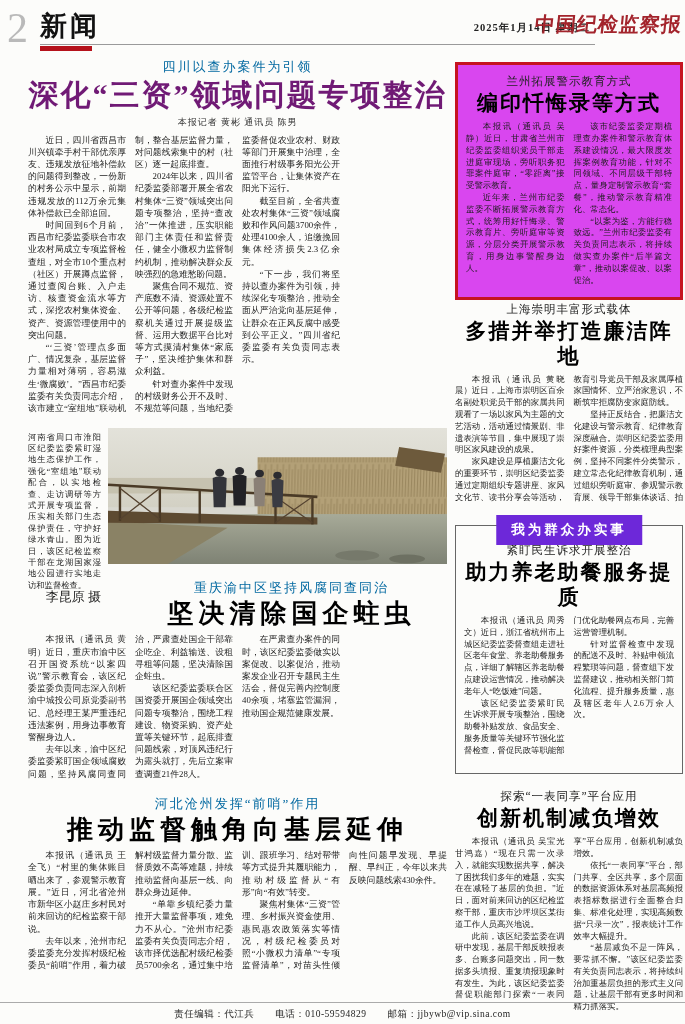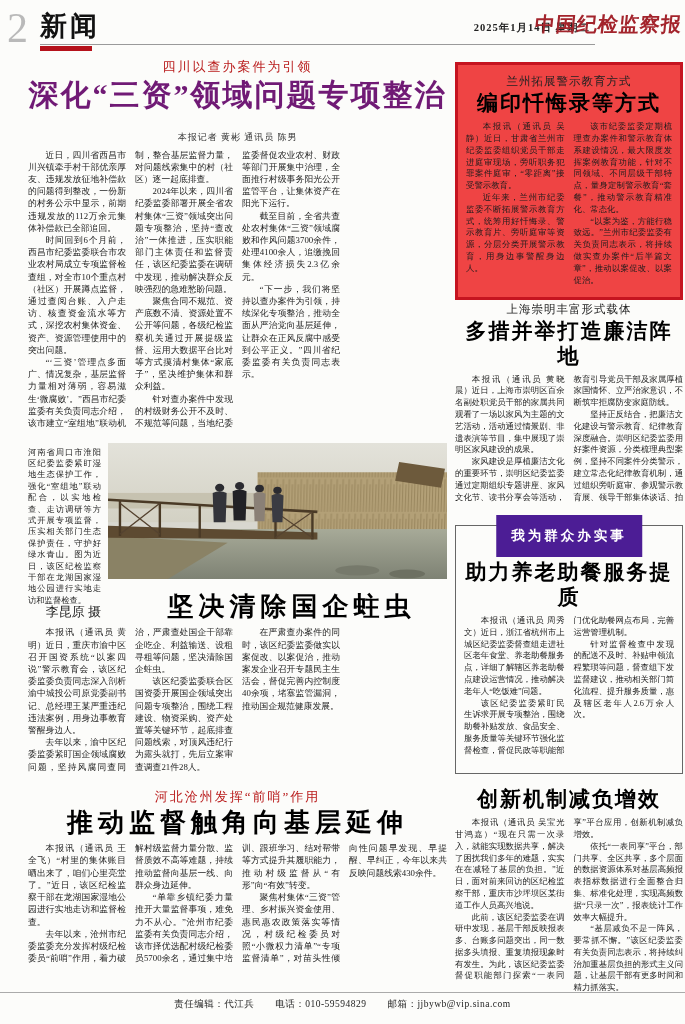--- a/index.html
+++ b/index.html
@@ -15,54 +15,54 @@
   .section-name { position:absolute; left:40px; top:8px; font-size:27px; font-weight:bold; letter-spacing:3px; color:#111; }
   .hdr-rule { position:absolute; left:40px; top:44px; width:555px; height:1px; background:#9a9a9a; }
   .hdr-redbar { position:absolute; left:40px; top:46px; width:52px; height:5px; background:#b5121b; }
   .hdr-date { position:absolute; right:95px; top:21px; font-size:10.5px; font-weight:bold; color:#222; letter-spacing:1px; }
   .paper-name { position:absolute; right:3px; top:11px; font-size:20px; font-weight:bold; color:#a3242c; transform:skewX(-6deg); letter-spacing:1px; }
   
   .content { position:absolute; top:56px; left:28px; right:2px; bottom:24px; display:flex; gap:8px; }
   .col-left { width:419px; flex:none; }
   .col-right { flex:1; min-width:0; }
   
-  .kicker { text-align:center; font-size:13px; letter-spacing:2px; color:#b91c1c; padding:2px 0; }
+  .kicker { text-align:center; font-size:13px; letter-spacing:2px; color:#0369a1; padding:2px 0; }
   .kicker-sm { text-align:center; font-size:11.5px; letter-spacing:1px; color:#222; padding:2px 0; }
   .headline-xl { text-align:center; font-size:30px; font-weight:bold; letter-spacing:2px; color:#701a75; line-height:1.15; }
   .headline-lg { text-align:center; font-size:26px; font-weight:bold; letter-spacing:5px; color:#000; line-height:1.15; }
   .headline-md { text-align:center; font-size:21px; font-weight:bold; letter-spacing:2px; color:#000; line-height:1.2; }
-  .byline { text-align:center; font-size:9px; color:#333; padding:3px 0 2px; letter-spacing:1px;margin-top:15px; }
+  .byline { text-align:center; font-size:9px; color:#333; padding:3px 0 2px; letter-spacing:1px; }
   .body { text-align:justify; overflow:hidden; column-fill:auto; color:#1c1c1c; }
   .body p { text-indent:2em; margin:0; }
   .cols4 { column-count:4; column-gap:9px; font-size:8.8px; line-height:12.2px; }
   .cols2 { column-count:2; column-gap:9px; font-size:8.4px; line-height:11.8px; }
   
   .a-sichuan .body { height:286px; margin-top:3px; }
   .photo-row { display:flex; margin-top:8px; height:136px;justify-content:space-between; }
   .photo-caption { width:80px; flex:none; padding:4px 7px 0 0; font-size:8.3px; line-height:11.4px; text-align:justify; color:#222; }
   .photo-credit { text-align:right; font-size:13px; color:#222; }
   .photo-frame { flex:1; position:relative; overflow:hidden; background:#d8d7cf; }
   .photo-frame svg { display:block; width:100%; height:100%; }
   .a-chongqing { margin-top:13px; }
   .a-chongqing .headgroup { margin-left:108px; }
   .a-chongqing .body { height:150px; margin-top:5px; }
   .a-hebei { margin-top:10px; }
   .a-hebei .body { height:132px; margin-top:4px; }
   
-  .red-box { margin-top:6px; border:3px solid #c51420; padding:7px 8px 8px; background:#ef4444; }
+  .red-box { margin-top:6px; border:3px solid #c51420; padding:7px 8px 8px; background:#d946ef; }
   .red-box .body { height:168px; margin-top:5px; }
   .a-chongming { }
   .a-chongming .body { height:134px; margin-top:4px; }
   .minsheng-box { margin-top:17px; border:1px solid #666; position:relative; padding:15px 8px 8px; }
-  .minsheng-badge { position:absolute; top:-11px; left:50%; transform:translateX(-50%); background:#4c1d95; color:#fff; font-size:13.5px; font-weight:bold; letter-spacing:3px; padding:12px 15px; white-space:nowrap; }
+  .minsheng-badge { position:absolute; top:-11px; left:50%; transform:translateX(-50%); background:#6d28d9; color:#fff; font-size:13.5px; font-weight:bold; letter-spacing:3px; padding:6px 15px; white-space:nowrap; }
   .minsheng-box .body { height:150px; margin-top:5px; }
   .a-jianfu { margin-top:13px; }
   .a-jianfu .body { height:188px; margin-top:5px; }
   
-  .pfooter { position:absolute; left:0; right:0; bottom:0; height:32px; border-top:1px solid #aaa; text-align:center; font-size:9.5px; color:#222; padding-top:5px; letter-spacing:0.5px; }
+  .pfooter { position:absolute; left:0; right:0; bottom:0; height:22px; border-top:1px solid #aaa; text-align:center; font-size:9.5px; color:#222; padding-top:5px; letter-spacing:0.5px; }
   .pfooter span { margin:0 9px; }
 </style>
 </head>
 <body>
 
 <div class="page">
 
   <div class="hdr">
     <div class="page-num">2</div>
     <div class="section-name">新闻</div>
@@ -77,21 +77,21 @@
     <div class="col-left">
 
       <section class="a-sichuan">
         <div class="kicker">四川以查办案件为引领</div>
         <h1 class="headline-xl">深化“三资”领域问题专项整治</h1>
         <div class="byline">本报记者 黄彬  通讯员 陈男</div>
         <div class="body cols4">
             <p>近日，四川省西昌市川兴镇牵手村干部优亲厚友、违规发放征地补偿款的问题得到整改，一份新的村务公示中显示，前期违规发放的112万余元集体补偿款已全部追回。</p>
             <p>时间回到6个月前，西昌市纪委监委联合市农业农村局成立专项监督检查组，对全市10个重点村（社区）开展蹲点监督，通过查阅台账、入户走访、核查资金流水等方式，深挖农村集体资金、资产、资源管理使用中的突出问题。</p>
             <p>“‘三资’管理点多面广、情况复杂，基层监督力量相对薄弱，容易滋生‘微腐败’。”西昌市纪委监委有关负责同志介绍，该市建立“室组地”联动机制，整合基层监督力量，对问题线索集中的村（社区）逐一起底排查。</p>
-            <p>2024年以来，四川省纪委监委部署开展全省农村集体“三资”领域突出问题专项整治，坚持“查改治”一体推进，压实职能部门主体责任和监督责任，该区纪委监委在调研中发现，推动解决群众反映强烈的急难愁盼问题。</p>
+            <p>2024年以来，四川省纪委监委部署开展全省农村集体“三资”领域突出问题专项整治，坚持“查改治”一体推进，压实职能部门主体责任和监督责任，健全小微权力监督制约机制，推动解决群众反映强烈的急难愁盼问题。</p>
             <p>聚焦合同不规范、资产底数不清、资源处置不公开等问题，各级纪检监察机关通过开展提级监督、运用大数据平台比对等方式摸清村集体“家底子”，坚决维护集体和群众利益。</p>
             <p>针对查办案件中发现的村级财务公开不及时、不规范等问题，当地纪委监委督促农业农村、财政等部门开展集中治理，全面推行村级事务阳光公开监管平台，让集体资产在阳光下运行。</p>
             <p>截至目前，全省共查处农村集体“三资”领域腐败和作风问题3700余件，处理4100余人，追缴挽回集体经济损失2.3亿余元。</p>
             <p>“下一步，我们将坚持以查办案件为引领，持续深化专项整治，推动全面从严治党向基层延伸，让群众在正风反腐中感受到公平正义。”四川省纪委监委有关负责同志表示。</p>
           </div>
       </section>
 
       <div class="photo-row">
         <div class="photo-caption">
           <span>河南省周口市淮阳区纪委监委紧盯湿地生态保护工作，强化“室组地”联动配合，以实地检查、走访调研等方式开展专项监督，压实相关部门生态保护责任，守护好绿水青山。图为近日，该区纪检监察干部在龙湖国家湿地公园进行实地走访和监督检查。</span>
@@ -151,35 +151,36 @@
             <g>
               <circle cx="170" cy="55" r="4.2" fill="#2b2b30"></circle>
               <path d="M164 61 Q170 57 176 61 L175 92 L165 92 Z" fill="#3a3b42"></path>
             </g>
           </svg>
         </div>
       </div>
 
       <section class="a-chongqing">
         <div class="headgroup">
+          <div class="kicker">重庆渝中区坚持风腐同查同治</div>
           <h2 class="headline-lg">坚决清除国企蛀虫</h2>
         </div>
         <div class="body cols4">
             <p>本报讯（通讯员 黄明）近日，重庆市渝中区召开国资系统“以案四说”警示教育会，该区纪委监委负责同志深入剖析渝中城投公司原党委副书记、总经理王某严重违纪违法案例，用身边事教育警醒身边人。</p>
             <p>去年以来，渝中区纪委监委紧盯国企领域腐败问题，坚持风腐同查同治，严肃查处国企干部靠企吃企、利益输送、设租寻租等问题，坚决清除国企蛀虫。</p>
             <p>该区纪委监委联合区国资委开展国企领域突出问题专项整治，围绕工程建设、物资采购、资产处置等关键环节，起底排查问题线索，对顶风违纪行为露头就打，先后立案审查调查21件28人。</p>
             <p>在严肃查办案件的同时，该区纪委监委做实以案促改、以案促治，推动案发企业召开专题民主生活会，督促完善内控制度40余项，堵塞监管漏洞，推动国企规范健康发展。</p>
           </div>
       </section>
 
       <section class="a-hebei">
         <div class="kicker">河北沧州发挥“前哨”作用</div>
         <h2 class="headline-lg">推动监督触角向基层延伸</h2>
         <div class="body cols4">
-            <p>本报讯（通讯员 王全飞）“村里的集体账目晒出来了，咱们心里亮堂了。”近日，该区纪检监察干部在龙湖国家湿地公园进行实地走访和监督检查。</p>
+            <p>本报讯（通讯员 王全飞）“村里的集体账目晒出来了，参观警示教育展。”近日，河北省沧州市新华区小赵庄乡村民对前来回访的纪检监察干部说。</p>
             <p>去年以来，沧州市纪委监委充分发挥村级纪检委员“前哨”作用，着力破解村级监督力量分散、监督质效不高等难题，持续推动监督向基层一线、向群众身边延伸。</p>
             <p>“单靠乡镇纪委力量推开大量监督事项，难免力不从心。”沧州市纪委监委有关负责同志介绍，该市择优选配村级纪检委员5700余名，通过集中培训、跟班学习、结对帮带等方式提升其履职能力，推动村级监督从“有形”向“有效”转变。</p>
             <p>聚焦村集体“三资”管理、乡村振兴资金使用、惠民惠农政策落实等情况，村级纪检委员对照“小微权力清单”“专项监督清单”，对苗头性倾向性问题早发现、早提醒、早纠正，今年以来共反映问题线索430余件。</p>
           </div>
       </section>
 
     </div>
 
     <div class="col-right">
 
@@ -209,20 +210,21 @@
         <div class="kicker-sm">紧盯民生诉求开展整治</div>
         <h2 class="headline-md">助力养老助餐服务提质</h2>
         <div class="body cols2">
             <p>本报讯（通讯员 周秀文）近日，浙江省杭州市上城区纪委监委督查组走进社区老年食堂、养老助餐服务点，详细了解辖区养老助餐点建设运营情况，推动解决老年人“吃饭难”问题。</p>
             <p>该区纪委监委紧盯民生诉求开展专项整治，围绕助餐补贴发放、食品安全、服务质量等关键环节强化监督检查，督促民政等职能部门优化助餐网点布局，完善运营管理机制。</p>
             <p>针对监督检查中发现的配送不及时、补贴申领流程繁琐等问题，督查组下发监督建议，推动相关部门简化流程、提升服务质量，惠及辖区老年人2.6万余人次。</p>
           </div>
       </section>
 
       <section class="a-jianfu">
+        <div class="kicker-sm">探索“一表同享”平台应用</div>
         <h2 class="headline-md">创新机制减负增效</h2>
         <div class="body cols2">
             <p>本报讯（通讯员 吴宝光 甘鸿嘉）“现在只需一次录入，就能实现数据共享，解决了困扰我们多年的难题，实实在在减轻了基层的负担。”近日，面对前来回访的区纪检监察干部，重庆市沙坪坝区某街道工作人员高兴地说。</p>
             <p>此前，该区纪委监委在调研中发现，基层干部反映报表多、台账多问题突出，同一数据多头填报、重复填报现象时有发生。为此，该区纪委监委督促职能部门探索“一表同享”平台应用，创新机制减负增效。</p>
             <p>依托“一表同享”平台，部门共享、全区共享，多个层面的数据资源体系对基层高频报表指标数据进行全面整合归集、标准化处理，实现高频数据“只录一次”，报表统计工作效率大幅提升。</p>
             <p>“基层减负不是一阵风，要常抓不懈。”该区纪委监委有关负责同志表示，将持续纠治加重基层负担的形式主义问题，让基层干部有更多时间和精力抓落实。</p>
           </div>
       </section>
 
     </div>

